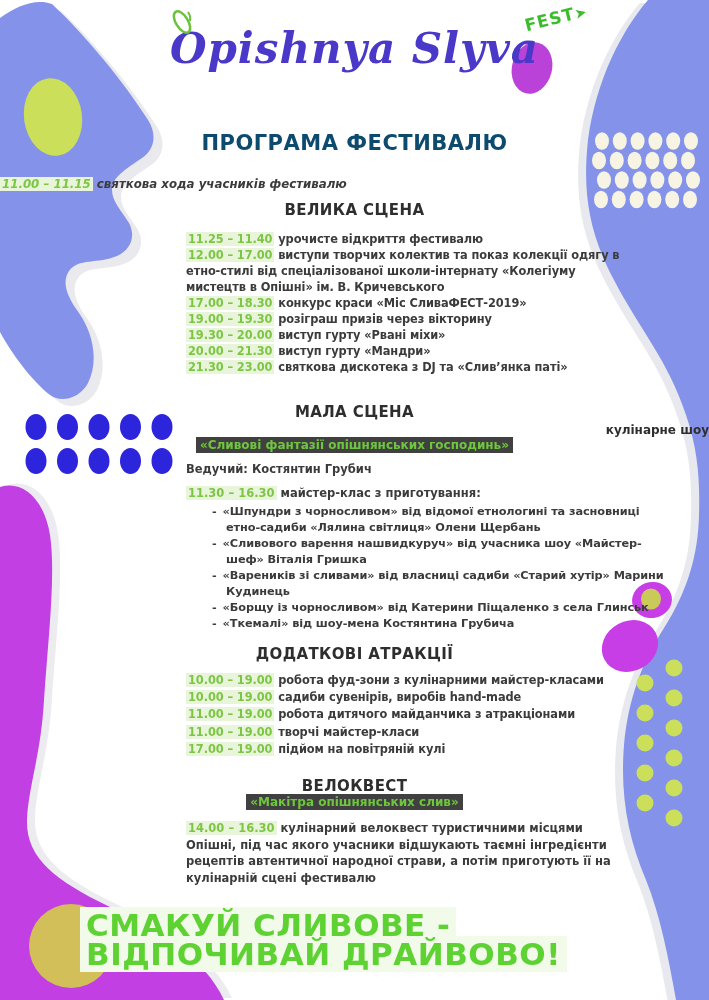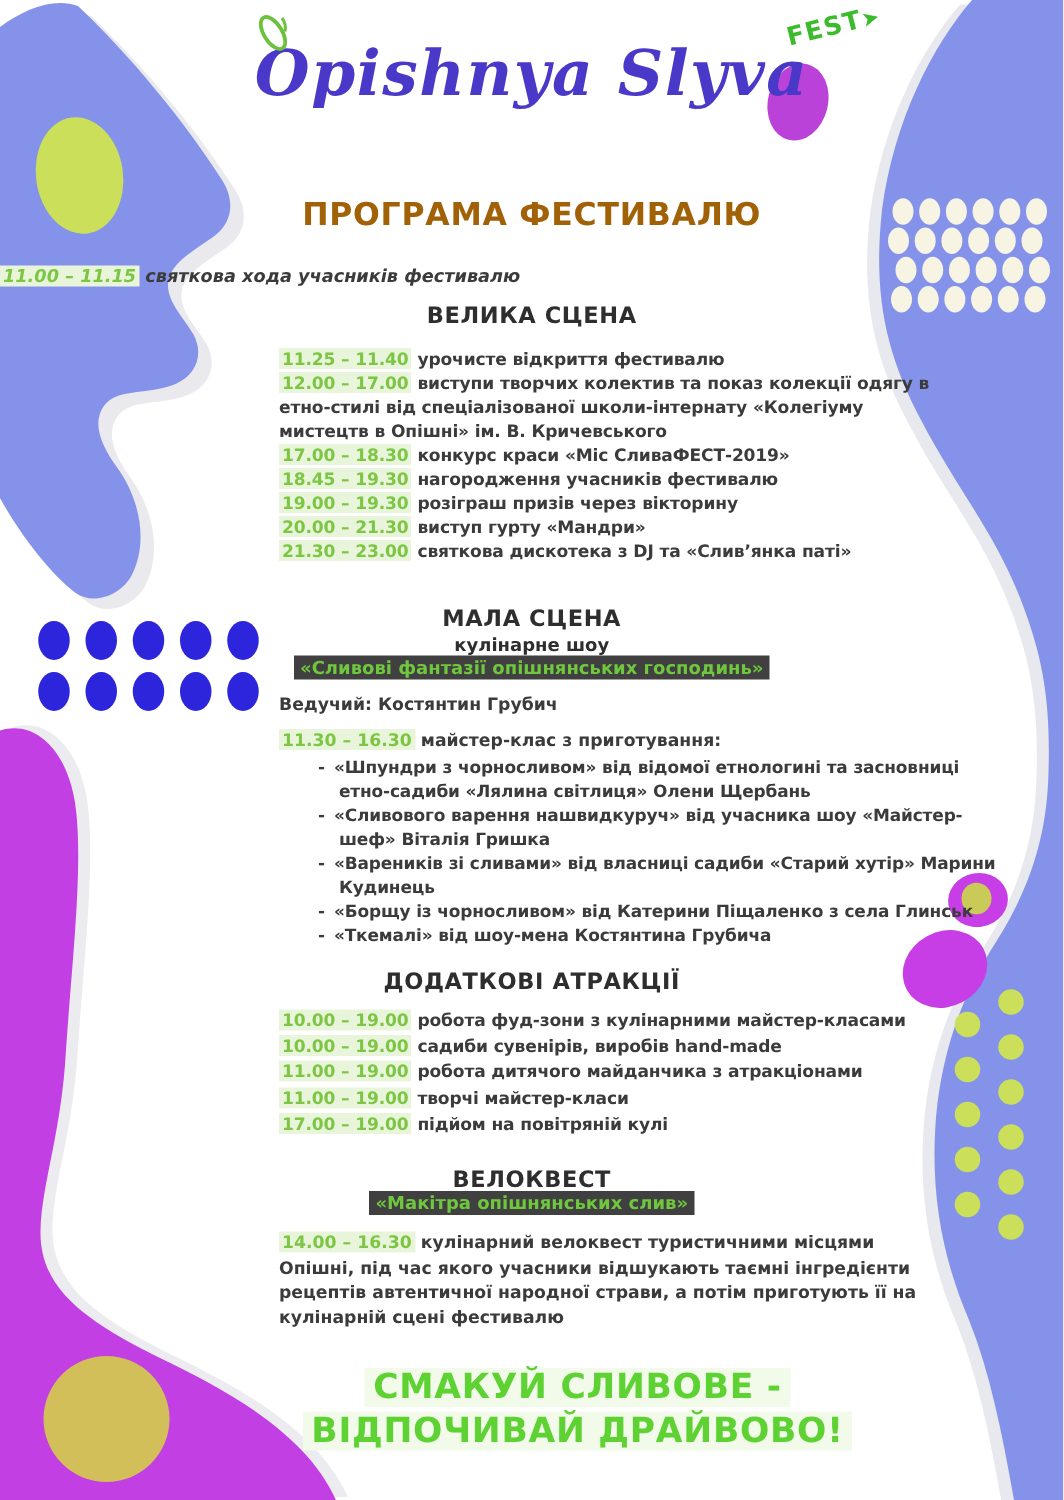--- a/index.html
+++ b/index.html
@@ -20,41 +20,41 @@
     letter-spacing:1px;}
   .leaf{position:absolute;left:-2px;top:-20px;}
   .plum{position:absolute;right:-16px;top:14px;width:46px;height:58px;z-index:-1;}
   .fest{position:absolute;right:-48px;top:-16px;transform:rotate(-14deg);
     font-family:"DejaVu Sans",sans-serif;font-style:normal;
     font-size:17px;font-weight:bold;color:#3cbb2d;letter-spacing:1px;}
   .fest .arrow{font-size:14px;letter-spacing:0;}
 
   
   .page-title{top:131px;left:0;width:709px;text-align:center;
-    font-size:21px;font-weight:bold;color:#a16207;letter-spacing:.5px;}
+    font-size:21px;font-weight:bold;color:#0c4a6e;letter-spacing:.5px;}
   .sec-head{left:0;width:709px;text-align:center;font-size:15px;
     font-weight:bold;color:#2e2e2e;letter-spacing:.4px;}
-  .sub-head{left:0;width:709px;text-align:center;font-size:12px;
+  .sub-head{left:0;width:709px;text-align:right;font-size:12px;
     font-weight:bold;color:#2e2e2e;}
   .green-line{left:0;width:709px;text-align:center;font-size:12px;font-weight:bold;}
   .green-line span{background:#404040;color:#6fc73e;padding:1px 4px;}
 
   .rows{font-size:11.4px;font-weight:bold;line-height:16px;letter-spacing:-.1px;}
   .rows.att{line-height:17.2px;}
   .time{background:#e9f5da;color:#7cc644;padding:0 2px;}
   .centered-row{left:0;width:709px;text-align:left;font-size:11.8px;
     font-weight:bold;line-height:16px;font-style:italic;}
   .plain{font-size:11.5px;font-weight:bold;line-height:16px;}
   .bullets{font-size:11.3px;font-weight:bold;line-height:16px;letter-spacing:-.1px;margin-left:26px;}
   .bullet{padding-left:14px;text-indent:-14px;}
   .bullet .dash{padding-right:6px;}
   .para{font-size:11.5px;font-weight:bold;line-height:16.5px;}
 
-  .slogan{top:911px;left:80px;width:610px;text-align:center;
-    font-size:23px;font-weight:bold;color:#5dd232;line-height:29px;
+  .slogan{top:911px;left:80px;width:610px;text-align:left;
+    font-size:31px;font-weight:bold;color:#5dd232;line-height:29px;
     letter-spacing:.5px;}
   .slogan span{background:#f2faea;padding:0 6px;}
 </style>
 </head>
 <body>
 
 <div class="poster">
 
   <svg class="bg" width="709" height="1000" viewBox="0 0 709 1000">
 
@@ -155,22 +155,22 @@
   <div class="layer centered-row" style="top:176px">
     <span class="time">11.00 – 11.15</span>
     <span>святкова хода учасників фестивалю</span>
   </div>
 
   <div class="layer sec-head" style="top:201px">ВЕЛИКА СЦЕНА</div>
   <div class="layer rows" style="top:231px;left:186px;width:436px">
     <div><span class="time">11.25 – 11.40</span> <span>урочисте відкриття фестивалю</span></div>
     <div><span class="time">12.00 – 17.00</span> <span>виступи творчих колектив та показ колекції одягу в етно-стилі від спеціалізованої школи-інтернату «Колегіуму мистецтв в Опішні» ім. В. Кричевського</span></div>
     <div><span class="time">17.00 – 18.30</span> <span>конкурс краси «Міс СливаФЕСТ-2019»</span></div>
-    <div><span class="time">18.45 – 19.30</span> <span>нагородження учасників фестивалю</span></div>
     <div><span class="time">19.00 – 19.30</span> <span>розіграш призів через вікторину</span></div>
+    <div><span class="time">19.30 – 20.00</span> <span>виступ гурту «Рвані міхи»</span></div>
     <div><span class="time">20.00 – 21.30</span> <span>виступ гурту «Мандри»</span></div>
     <div><span class="time">21.30 – 23.00</span> <span>святкова дискотека з DJ та «Слив’янка паті»</span></div>
   </div>
 
   <div class="layer sec-head" style="top:403px">МАЛА СЦЕНА</div>
   <div class="layer sub-head" style="top:423px">кулінарне шоу</div>
   <div class="layer green-line" style="top:438px">
     <span>«Сливові фантазії опішнянських господинь»</span>
   </div>
   <div class="layer plain" style="top:461px;left:186px;width:436px">Ведучий: Костянтин Грубич</div>

